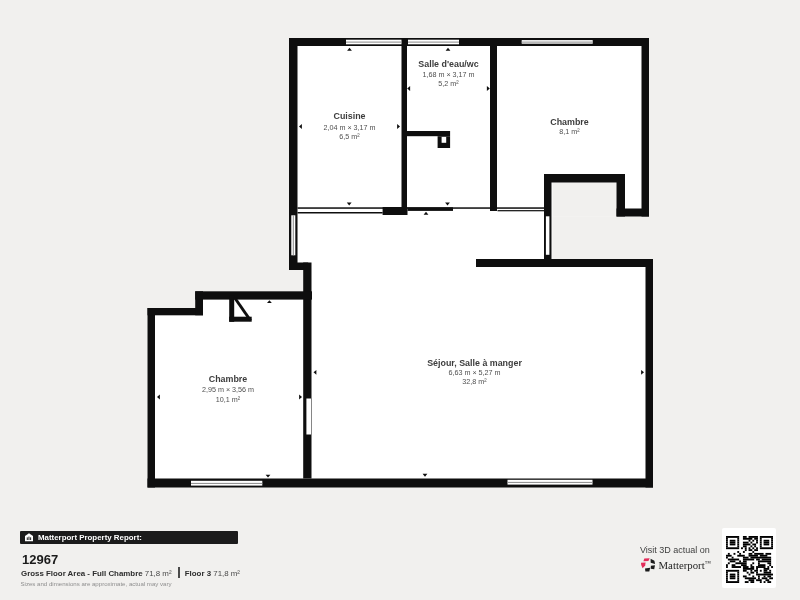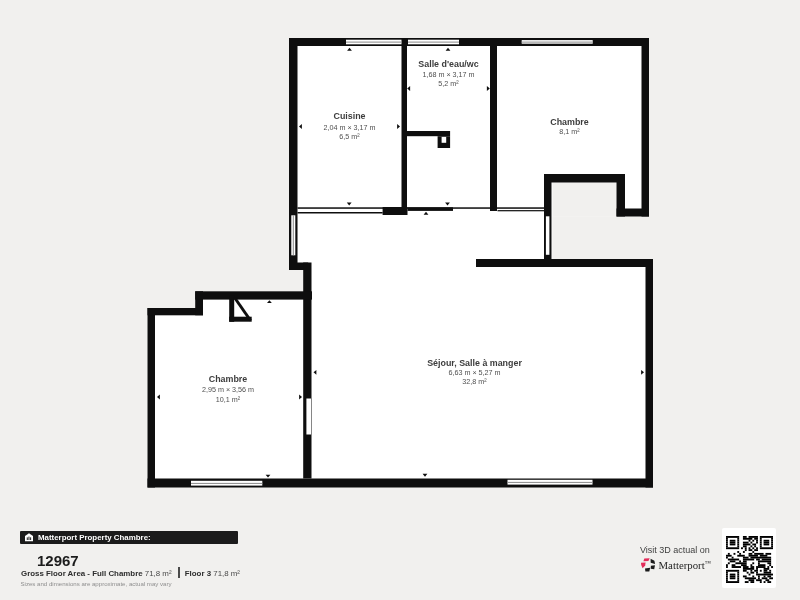--- a/index.html
+++ b/index.html
@@ -178,24 +178,24 @@
 
 <div class="abs" style="left:19.5px;top:530.5px;width:218.5px;height:13.5px;background:#1b1b1b;border-radius:1px;">
 
   <svg class="abs" style="left:5px;top:2.8px" width="8" height="8.5" viewBox="0 0 9 9">
     <path d="M4.5 0 L9 3.2 L9 9 L0 9 L0 3.2 Z" fill="#ffffff"></path>
     <rect x="2" y="4.6" width="1.1" height="3" fill="#1b1b1b"></rect>
     <rect x="3.9" y="3.8" width="1.1" height="3.8" fill="#1b1b1b"></rect>
     <rect x="5.8" y="4.6" width="1.1" height="3" fill="#1b1b1b"></rect>
   </svg>
 
-  <div class="abs" style="left:18.5px;top:2.3px;font-size:7.9px;font-weight:bold;color:#ffffff;white-space:nowrap;">Matterport Property Chambre:</div>
+  <div class="abs" style="left:18.5px;top:2.3px;font-size:7.9px;font-weight:bold;color:#ffffff;white-space:nowrap;">Matterport Property Report:</div>
 </div>
 
-<div class="abs" style="left:37px;top:551.6px;font-size:15px;font-weight:bold;color:#1b1b1b;">12967</div>
+<div class="abs" style="left:22px;top:551.6px;font-size:13px;font-weight:bold;color:#1b1b1b;">12967</div>
 
 <div class="abs" style="left:21px;top:566.9px;font-size:7.9px;color:#4a4a4a;white-space:nowrap;">
   <b style="color:#2d2d2d;">Gross Floor Area - Full Chambre</b> 71,8 m²<span style="display:inline-block;width:1.2px;height:11px;background:#4a4a4a;margin:0 5.2px 0 6.8px;vertical-align:-2.5px;"></span><b style="color:#2d2d2d;">Floor 3</b> 71,8 m²
 </div>
 
 <div class="abs" style="left:20.5px;top:579.9px;font-size:6.1px;color:#8e8e8e;">Sizes and dimensions are approximate, actual may vary</div>
 
 <div class="abs" style="left:640px;top:545.4px;font-size:9px;color:#3f3f3f;">Visit 3D actual on</div>
 
 <svg class="abs" style="left:640px;top:557px" width="16" height="16" viewBox="0 0 16 16">

